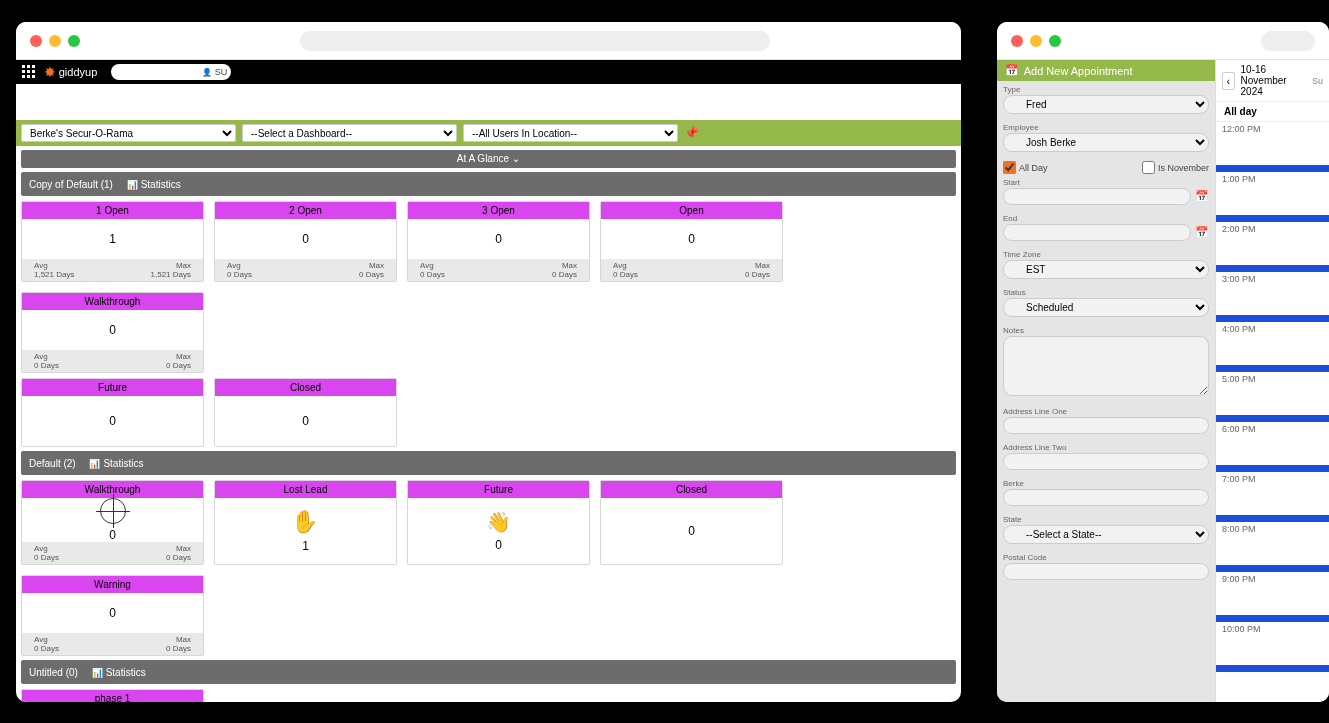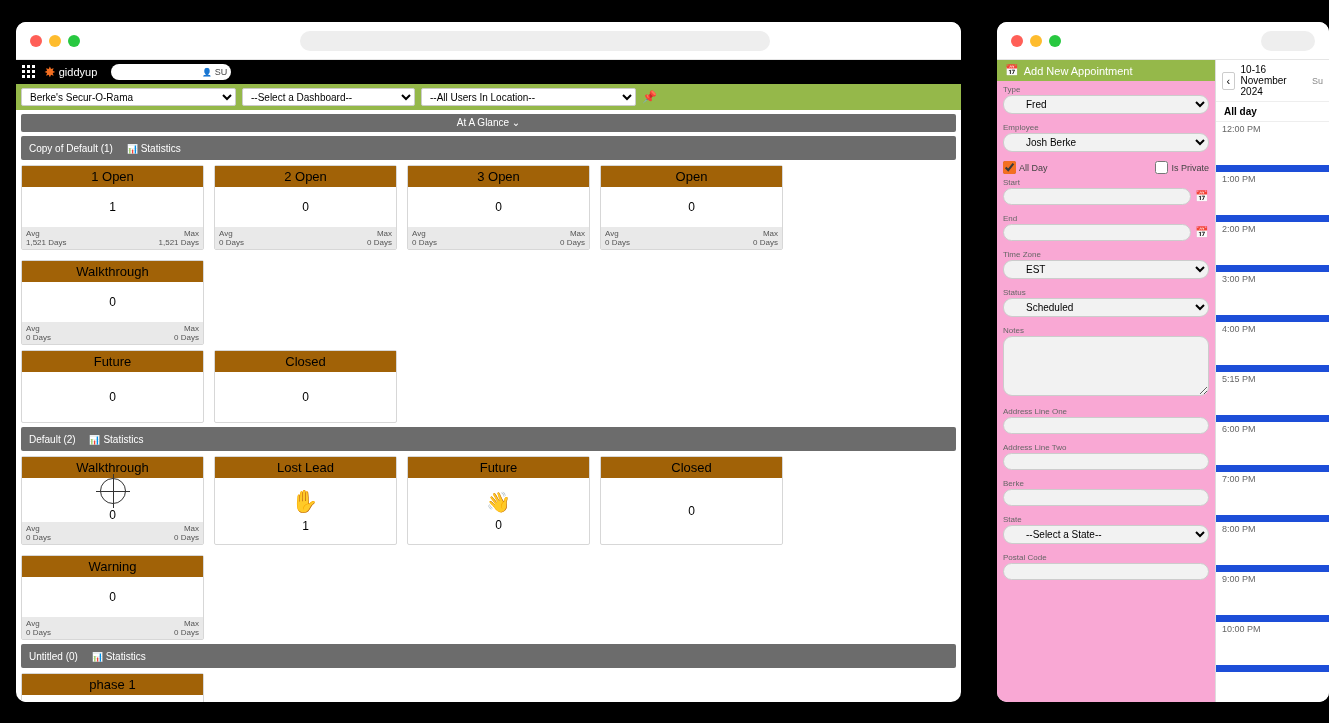--- a/index.html
+++ b/index.html
@@ -17,52 +17,52 @@
   
   #leftwin { left:16px; top:22px; width:945px; height:680px; }
   .topnav { height:24px; background:#000; display:flex; align-items:center; gap:8px; padding:0 6px; }
   .topnav .apps-icon { width:14px; height:14px; display:grid; grid-template-columns:repeat(3,3px); grid-template-rows:repeat(3,3px); gap:2px;}
   .topnav .apps-icon span{background:#fff;}
   .logo { display:flex; align-items:center; gap:3px; color:#fff; font-size:11px; font-weight:500;}
   .logo .star { color:#f36f21; font-size:14px; }
   .topnav .search { background:#fff; border-radius:10px; height:16px; width:120px; margin-left:6px; display:flex; align-items:center; justify-content:flex-end; padding:0 4px; font-size:9px; color:#444;}
   .topnav .search::before{content:"👤"; font-size:8px; margin-right:2px;}
 
-  .greenbar { background:#95b84a; height:26px; display:flex; align-items:center; gap:6px; padding:0 5px;}
+  .greenbar { background:#95b84a; height:26px; display:flex; align-items:center; gap:6px; padding:0 5px;margin-top:36px;}
   .greenbar select { font-size:10px; height:18px; border:1px solid #ccc; border-radius:2px; background:#fff; padding:0 4px;}
   .greenbar .pin { color:#fff; font-size:12px; }
 
   .ataglance { margin:4px 5px; background:#6c6c6c; color:#fff; text-align:center; font-size:10px; height:18px; line-height:18px; border-radius:2px;}
   .ataglance::after{content:" ⌄";}
 
   .sectionbar { margin:4px 5px 0; background:#6c6c6c; color:#fff; font-size:10px; height:24px; display:flex; align-items:center; gap:14px; padding:0 8px; border-radius:2px;}
   .sectionbar .statslink::before{content:"📊 "; font-size:9px;}
 
   .cardrow { display:flex; gap:10px; padding:5px 5px 0; flex-wrap:wrap;}
   .card { width:183px; background:#fff; border:1px solid #d7d7d7; border-radius:2px; display:flex; flex-direction:column; }
-  .card-head { background:#a16207; text-align:center; font-size:13px; padding:3px 0; }
+  .card-head { background:#d946ef; text-align:center; font-size:10px; padding:3px 0; }
   .card-body { flex:1; display:flex; justify-content:center; align-items:center; font-size:12px; min-height:40px; flex-direction:column; gap:4px;}
-  .card-foot { background:#e9e9e9; display:flex; justify-content:space-between; font-size:8px; color:#555; padding:2px 4px;}
+  .card-foot { background:#e9e9e9; display:flex; justify-content:space-between; font-size:8px; color:#555; padding:2px 12px;}
   .card-foot .l, .card-foot .r { display:flex; flex-direction:column;}
   .card-foot .r { text-align:right;}
   .card.tall .card-body{min-height:50px;}
 
   
   .crosshair { width:26px; height:26px; border:1px solid #333; border-radius:50%; position:relative;}
   .crosshair::before,.crosshair::after{content:"";position:absolute;background:#333;}
   .crosshair::before{left:-5px;right:-5px;top:50%;height:1px;}
   .crosshair::after{top:-5px;bottom:-5px;left:50%;width:1px;}
   .hand{font-size:22px;}
   .hand.black{color:#111;}
   .wave{font-size:20px; color:#111;}
 
   
   #rightwin { left:997px; top:22px; width:332px; height:680px; }
   .right-content{display:flex; height:calc(100% - 38px);}
-  .form-pane{width:218px; background:#f9a8d4; overflow:hidden;}
+  .form-pane{width:218px; background:#e5e5e5; overflow:hidden;}
   .form-head{background:#95b84a;color:#fff; font-size:11px; padding:4px 8px; display:flex; align-items:center; gap:5px;}
   .form-head::before{content:"📅"; font-size:11px;}
   .form-body{padding:4px 6px; font-size:9px; color:#444;}
   .fld{margin-bottom:9px;}
   .fld label{display:block; font-size:8px; color:#666; margin-bottom:1px;}
   .fld select,.fld input,.fld textarea{width:100%; font-size:10px; padding:2px 18px; border:1px solid #ccc; border-radius:9px; background:#f2f2f2;}
   .fld textarea{height:60px;}
   .checkrow{display:flex; justify-content:space-between; align-items:center; font-size:9px; margin:4px 0;}
   .checkrow label{display:flex; align-items:center; gap:3px;}
   .checkrow input[type=checkbox]{accent-color:#f36f21;}
@@ -108,21 +108,21 @@
         <span class="star">✸</span>
         <span>giddyup</span>
       </div>
     <div class="search">
         <span>SU</span>
       </div>
   </div>
 
   <div class="greenbar">
     <select style="width:215px"><option>Berke's Secur-O-Rama</option></select>
-    <select style="width:173px"><option>--Select a Dashboard--</option></select>
+    <select style="width:215px"><option>--Select a Dashboard--</option></select>
     <select style="width:215px"><option>--All Users In Location--</option></select>
     <span class="pin">📌</span>
   </div>
 
   <div class="ataglance">At A Glance</div>
 
   <div id="sections">
       <div class="sectionbar">
         <span>Copy of Default (1)</span>
         <span class="statslink">Statistics</span>
@@ -312,21 +312,21 @@
       <div class="form-body">
         <div class="fld"><label>Type</label><select><option>Fred</option></select></div>
         <div class="fld"><label>Employee</label><select><option>Josh Berke</option></select></div>
         <div class="checkrow">
           <label>
               <input type="checkbox" checked="" style="">
               <span>All Day</span>
             </label>
           <label>
               <input type="checkbox" style="">
-              <span>Is Private</span>
+              <span>Is November</span>
             </label>
         </div>
         <div class="fld">
             <label>Start</label>
             <div class="daterow">
               <input style="">
               <span class="cal">📅</span>
             </div>
           </div>
         <div class="fld">
@@ -352,21 +352,21 @@
         <div class="range">10-16 November 2024</div>
         <div class="daylbl">Su</div>
       </div>
       <div class="allday">All day</div>
       <div class="hours" id="hours">
           <div class="hourrow">12:00 PM</div>
           <div class="hourrow">1:00 PM</div>
           <div class="hourrow">2:00 PM</div>
           <div class="hourrow">3:00 PM</div>
           <div class="hourrow">4:00 PM</div>
-          <div class="hourrow">5:15 PM</div>
+          <div class="hourrow">5:00 PM</div>
           <div class="hourrow">6:00 PM</div>
           <div class="hourrow">7:00 PM</div>
           <div class="hourrow">8:00 PM</div>
           <div class="hourrow">9:00 PM</div>
           <div class="hourrow">10:00 PM</div>
         </div>
     </div>
   </div>
 </div>
 

